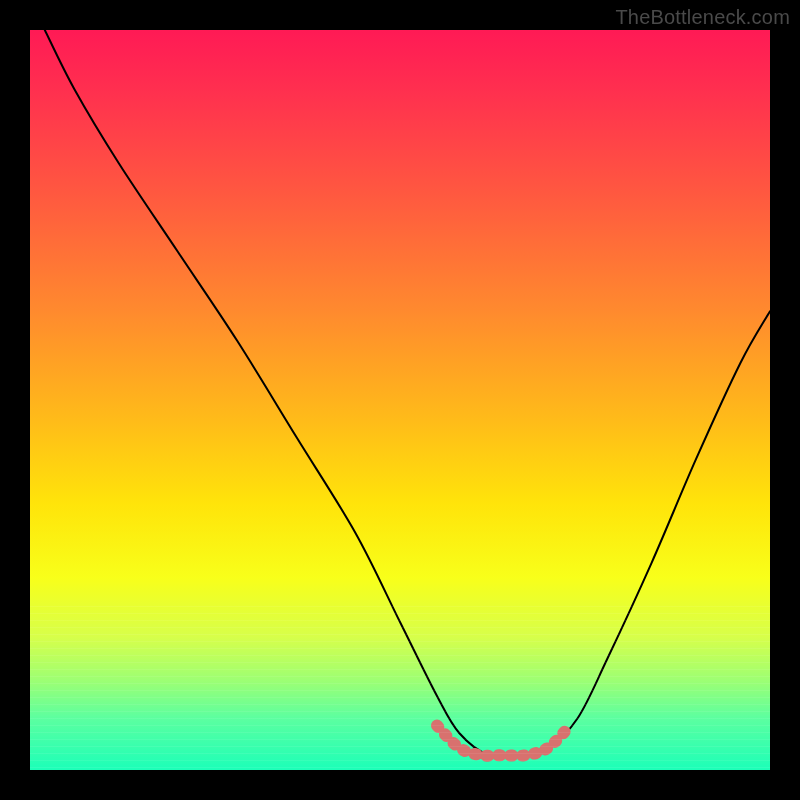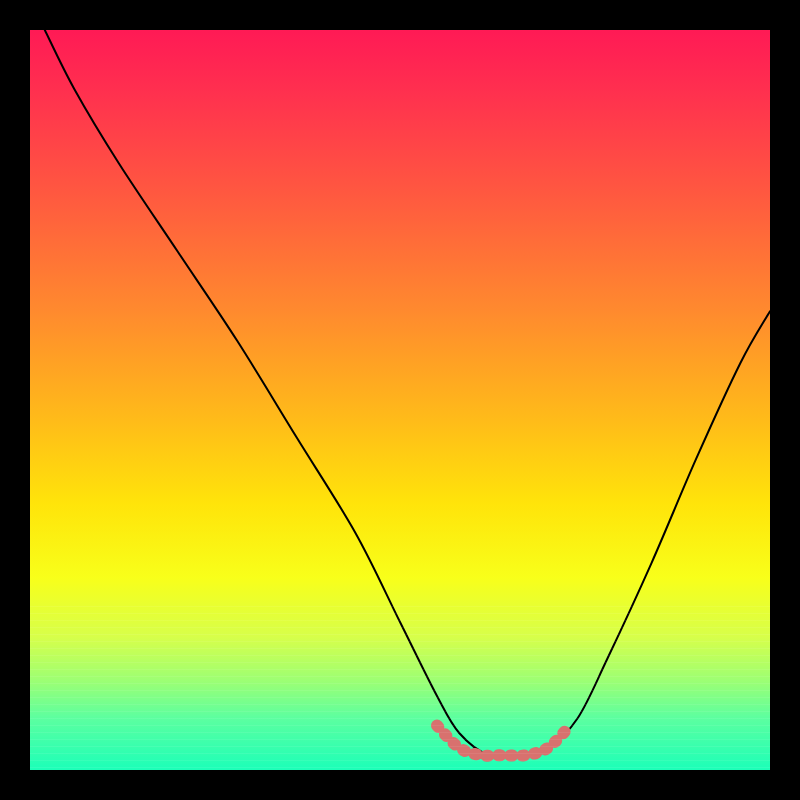--- a/index.html
+++ b/index.html
@@ -83,13 +83,14 @@
 
 <div class="frame">
 
   <div class="plot-area">
     <svg class="curve" viewBox="0 0 740 740" preserveAspectRatio="none">
       <path id="main-curve" fill="none" stroke="#000000" stroke-width="2" stroke-linecap="round" d="M 14.8 0 C 19.733333333333334 9.866666666666655, 32.06666666666666 36.99999999999993, 44.4 59.19999999999993 C 56.733333333333334 81.39999999999993, 71.53333333333333 106.0666666666667, 88.8 133.20000000000005 C 106.06666666666666 160.3333333333334, 128.26666666666665 192.4, 148 222 C 167.73333333333335 251.6, 187.4666666666667 279.9666666666667, 207.20000000000002 310.8 C 226.93333333333334 341.6333333333333, 246.66666666666663 374.93333333333334, 266.4 407 C 286.1333333333333 439.06666666666666, 308.33333333333337 472.3666666666667, 325.6 503.2 C 342.8666666666667 534.0333333333333, 356.43333333333334 564.8666666666667, 370 592 C 383.56666666666666 619.1333333333333, 397.1333333333334 647.5, 407.00000000000006 666 C 416.86666666666673 684.5, 420.56666666666666 693.1333333333333, 429.2 703 C 437.8333333333333 712.8666666666667, 448.93333333333334 721.5, 458.8 725.2 C 468.6666666666667 728.9000000000001, 478.53333333333336 726.4333333333334, 488.40000000000003 725.2 C 498.2666666666667 723.9666666666667, 508.1333333333333 723.9666666666666, 518 717.8 C 527.8666666666667 711.6333333333333, 537.7333333333333 703, 547.6 688.2 C 557.4666666666667 673.4000000000001, 564.8666666666667 654.9, 577.2 629 C 589.5333333333334 603.1, 606.8000000000001 566.0999999999999, 621.6 532.8 C 636.4 499.49999999999994, 651.2 462.5, 666 429.2 C 680.8 395.9, 698.0666666666666 357.66666666666663, 710.4 332.99999999999994 C 722.7333333333333 308.33333333333326, 735.0666666666666 289.8333333333333, 740 281.2"></path>
       <path id="highlight-curve" fill="none" stroke="#d8716e" stroke-width="12" stroke-linecap="round" stroke-dasharray="2 10" d="M 407.00000000000006 695.6 C 410.70000000000005 699.3, 421.8 712.8666666666666, 429.2 717.8 C 436.59999999999997 722.7333333333333, 444 723.9666666666667, 451.4 725.2 C 458.79999999999995 726.4333333333334, 466.20000000000005 725.2, 473.6 725.2 C 481 725.2, 488.40000000000003 726.4333333333334, 495.8 725.2 C 503.2 723.9666666666667, 510.6 722.7333333333333, 518 717.8 C 525.4 712.8666666666666, 536.5 699.3, 540.1999999999999 695.6"></path>
     </svg>
   </div>
 
+  <div class="credit">TheBottleneck.com</div>
 </div>
 
 </body></html>

